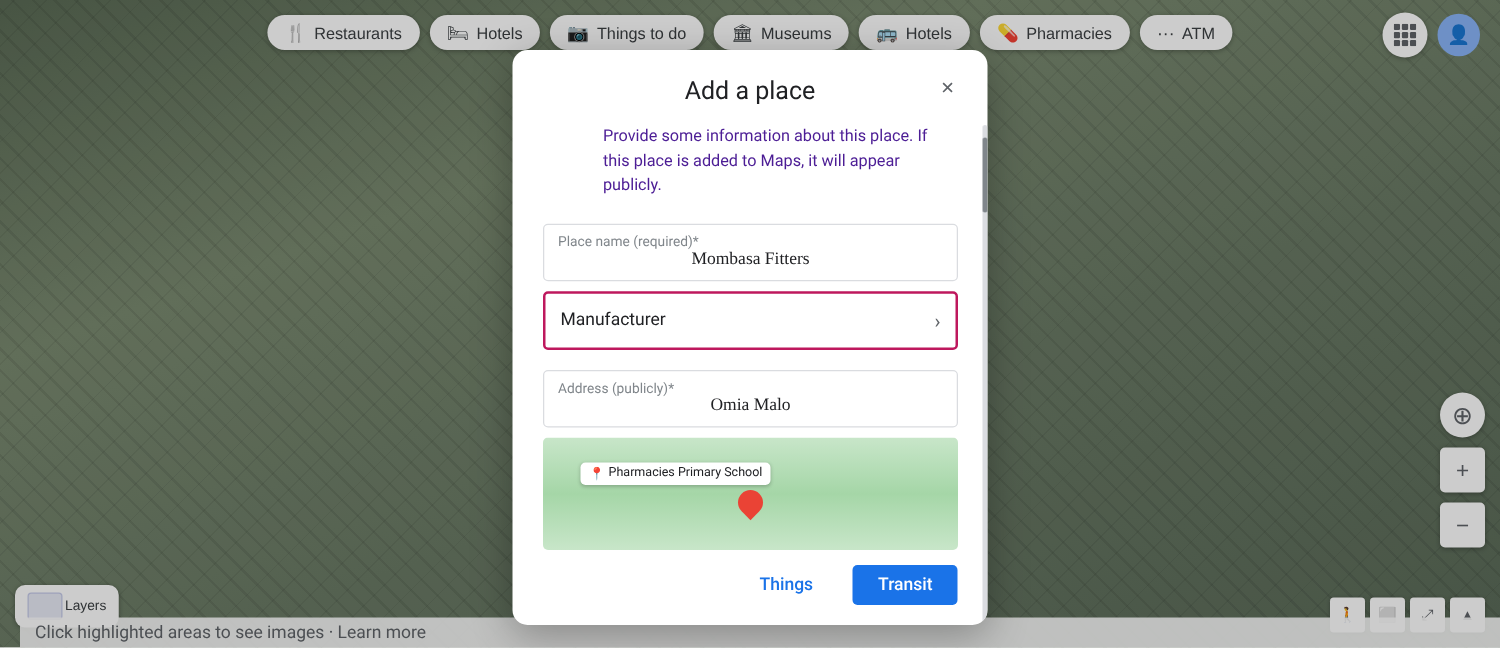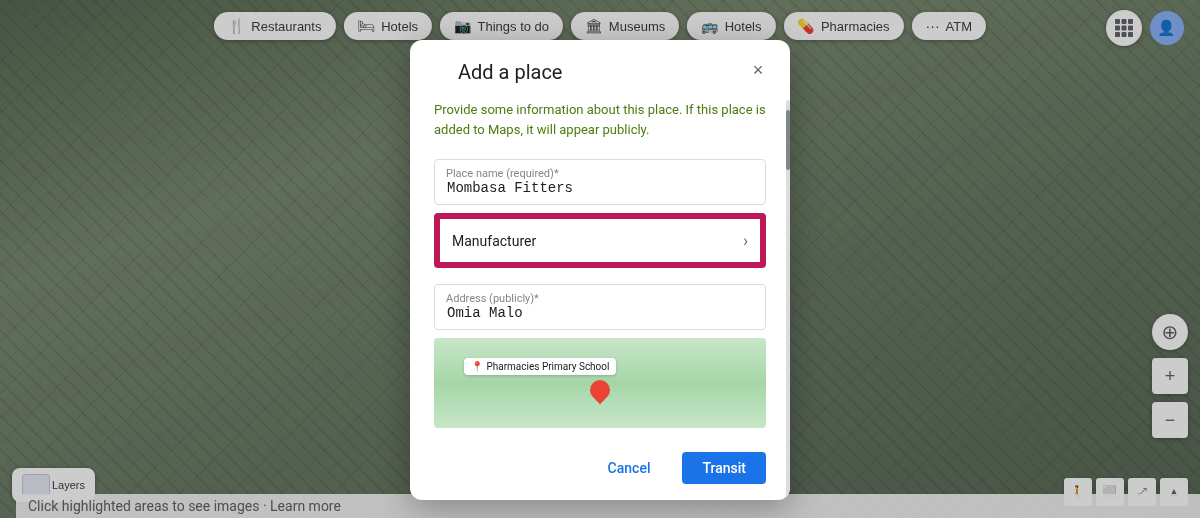--- a/index.html
+++ b/index.html
@@ -243,20 +243,21 @@
       overflow: hidden;
       box-shadow: 0 8px 32px rgba(0,0,0,0.3);
       position: relative;
       display: flex;
       flex-direction: column;
     }
 
     #dialog-header {
       display: flex;
       align-items: center;
+      justify-content: center;
       padding: 20px 48px 16px;
       position: relative;
     }
 
     #dialog-title {
       font-size: 20px;
       font-weight: 400;
       color: #202124;
     }
 
@@ -315,56 +316,58 @@
 
     .section-title {
       font-size: 15px;
       font-weight: 500;
       color: #202124;
       margin-bottom: 6px;
     }
 
     .section-desc {
       font-size: 13px;
-      color: #4d7c0f;
+      color: #4c1d95;
       margin-bottom: 20px;
       line-height: 1.5;
+      margin-left: 48px;
     }
 
     
     .field-group {
       margin-bottom: 8px;
       position: relative;
     }
 
     .field-group input {
       width: 100%;
       border: 1px solid #dadce0;
       border-radius: 4px;
       padding: 20px 12px 8px;
       font-size: 14px;
       color: #202124;
       outline: none;
-      font-family: Liberation Mono, monospace;
-      background: white;
+      font-family: Liberation Serif, serif;
+      background: white;
+      text-align: center;
     }
 
     .field-label {
       position: absolute;
       top: 8px;
       left: 12px;
       font-size: 11px;
       color: #80868b;
       pointer-events: none;
     }
 
     
     .category-selector {
       width: 100%;
-      border: 6px solid #be185d;
+      border: 2px solid #be185d;
       border-radius: 4px;
       padding: 12px 12px;
       font-size: 14px;
       color: #202124;
       display: flex;
       align-items: center;
       justify-content: space-between;
       cursor: pointer;
       background: white;
       margin-bottom: 16px;
@@ -567,17 +570,17 @@
         <div class="mini-map-bg"></div>
         <div class="mini-map-label">
           <span>📍</span>
           <span>Pharmacies Primary School</span>
         </div>
         <div class="mini-map-pin"></div>
       </div>
     </div>
 
     <div id="dialog-footer">
-      <button class="btn-cancel">Cancel</button>
+      <button class="btn-cancel">Things</button>
       <button class="btn-submit">Transit</button>
     </div>
   </div>
 </div>
 
 </body></html>

